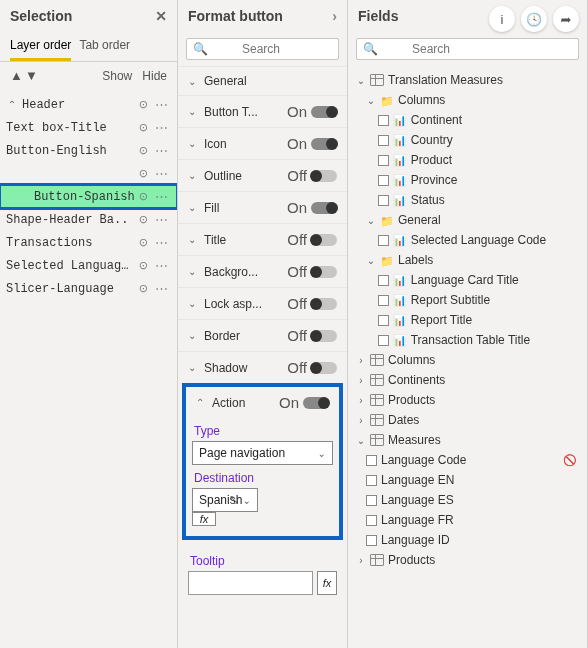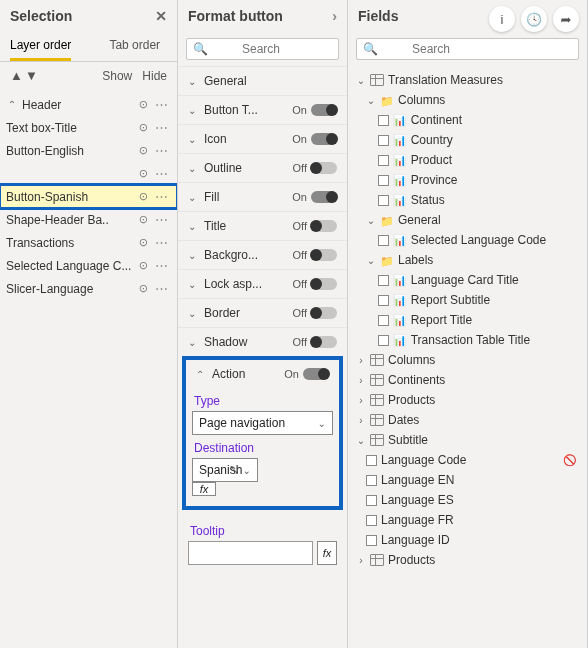--- a/index.html
+++ b/index.html
@@ -10,47 +10,47 @@
 .panel-format { width: 170px; }
 .panel-fields { flex: 1; position: relative; }
 
 .panel-header { display: flex; align-items: center; justify-content: space-between; padding: 8px 10px; font-size: 14px; font-weight: 600; color: #444; }
 .panel-header .chev { font-size: 14px; color: #888; cursor: pointer; }
 .close-x { font-size: 14px; color: #666; cursor: pointer; }
 
 .top-icons { position: absolute; top: 6px; right: 8px; display: flex; gap: 6px; z-index: 10; }
 .circ-btn { width: 26px; height: 26px; border-radius: 50%; background: #fff; box-shadow: 0 1px 3px rgba(0,0,0,0.2); display: flex; align-items: center; justify-content: center; font-size: 13px; color: #555; cursor: pointer; }
 
-.tabs { display: flex; gap: 38px; padding: 0 10px; border-bottom: 1px solid #d0d0d0; }
+.tabs { display: flex; gap: 8px; padding: 0 10px; border-bottom: 1px solid #d0d0d0; }
 .tab { padding: 6px 0; font-size: 12px; color: #555; cursor: pointer; }
 .tab.active { color: #000; border-bottom: 3px solid #e6b800; }
 
 .toolbar { display: flex; justify-content: space-between; align-items: center; padding: 6px 10px; font-size: 12px; color: #555; }
 .arrowbtns { display: flex; gap: 2px; }
 .arrowbtns span { font-size: 13px; cursor: pointer; }
 
 .tree { padding: 4px 0; overflow-y: auto; }
 .tree-row { display: flex; align-items: center; padding: 4px 6px; font-size: 12px; color: #333; cursor: pointer; gap: 4px; }
 .tree-row .caret { width: 12px; text-align: center; color: #666; font-size: 10px; }
-.tree-row .label { flex: 1; white-space: nowrap; overflow: hidden; text-overflow: ellipsis; }
+.tree-row .label { flex: 1; white-space: nowrap; overflow: hidden; text-overflow: ellipsis; font-family: Liberation Mono, monospace; }
 .tree-row .vis { color: #777; font-size: 11px; }
 .tree-row .more { color: #777; font-size: 13px; padding: 0 3px; }
 .tree-row.indent1 { }
-.tree-row.selected { background: #fef9c3; }
+.tree-row.selected { background: #86efac; text-align: right; }
 .tree-row.boxed { outline: 3px solid #0e62c0; outline-offset: -1px; }
 
 .search-box { margin: 6px 8px; border: 1px solid #c8c6c4; background: #fff; display: flex; align-items: center; padding: 3px 6px; border-radius: 2px; }
 .search-box .sicon { color: #888; margin-right: 6px; font-size: 12px; }
 .search-box input { border: none; outline: none; flex: 1; font-size: 12px; background: transparent; margin-left: 28px; }
 
 .fmt-list { overflow-y: auto; padding-bottom: 10px; }
 .fmt-row { display: flex; align-items: center; padding: 7px 10px; border-top: 1px solid #e6e6e6; font-size: 12px; color: #333; }
 .fmt-row .caret { width: 12px; font-size: 10px; color: #666; margin-right: 4px; }
 .fmt-row .label { flex: 1; white-space: nowrap; overflow: hidden; text-overflow: ellipsis; }
-.fmt-row .state { font-size: 11px; color: #555; margin-right: 4px; }
+.fmt-row .state { font-size: 15px; color: #555; margin-right: 4px; }
 .toggle { width: 26px; height: 12px; border-radius: 6px; position: relative; background: #c8c6c4; }
 .toggle.on { background: #888; }
 .toggle::after { content: ""; position: absolute; width: 12px; height: 12px; border-radius: 50%; background: #333; top: 0; }
 .toggle.on::after { right: -1px; }
 .toggle.off::after { left: -1px; }
 
 .action-box { border: 4px solid #0e62c0; margin: 0 4px 6px 4px; padding: 0 6px 10px 6px; }
 .action-box .fmt-row { border-top: none; padding-left: 4px; padding-right: 4px; }
 .flabel { font-size: 12px; color: #6d28d9; margin: 6px 2px 3px 2px; }
 .select-wrap { display: flex; gap: 4px; }
@@ -359,21 +359,21 @@
           <span class="label">Products</span>
         </div>
       <div class="frow">
           <span class="caret">›</span>
           <span class="ficon table"></span>
           <span class="label">Dates</span>
         </div>
       <div class="frow">
           <span class="caret">⌄</span>
           <span class="ficon table"></span>
-          <span class="label">Subtitle</span>
+          <span class="label">Measures</span>
         </div>
       <div class="frow d1">
           <span class="checkbox"></span>
           <span class="label">Language Code</span>
           <span class="hidden-eye">🚫</span>
         </div>
       <div class="frow d1">
           <span class="checkbox"></span>
           <span class="label">Language EN</span>
         </div>

